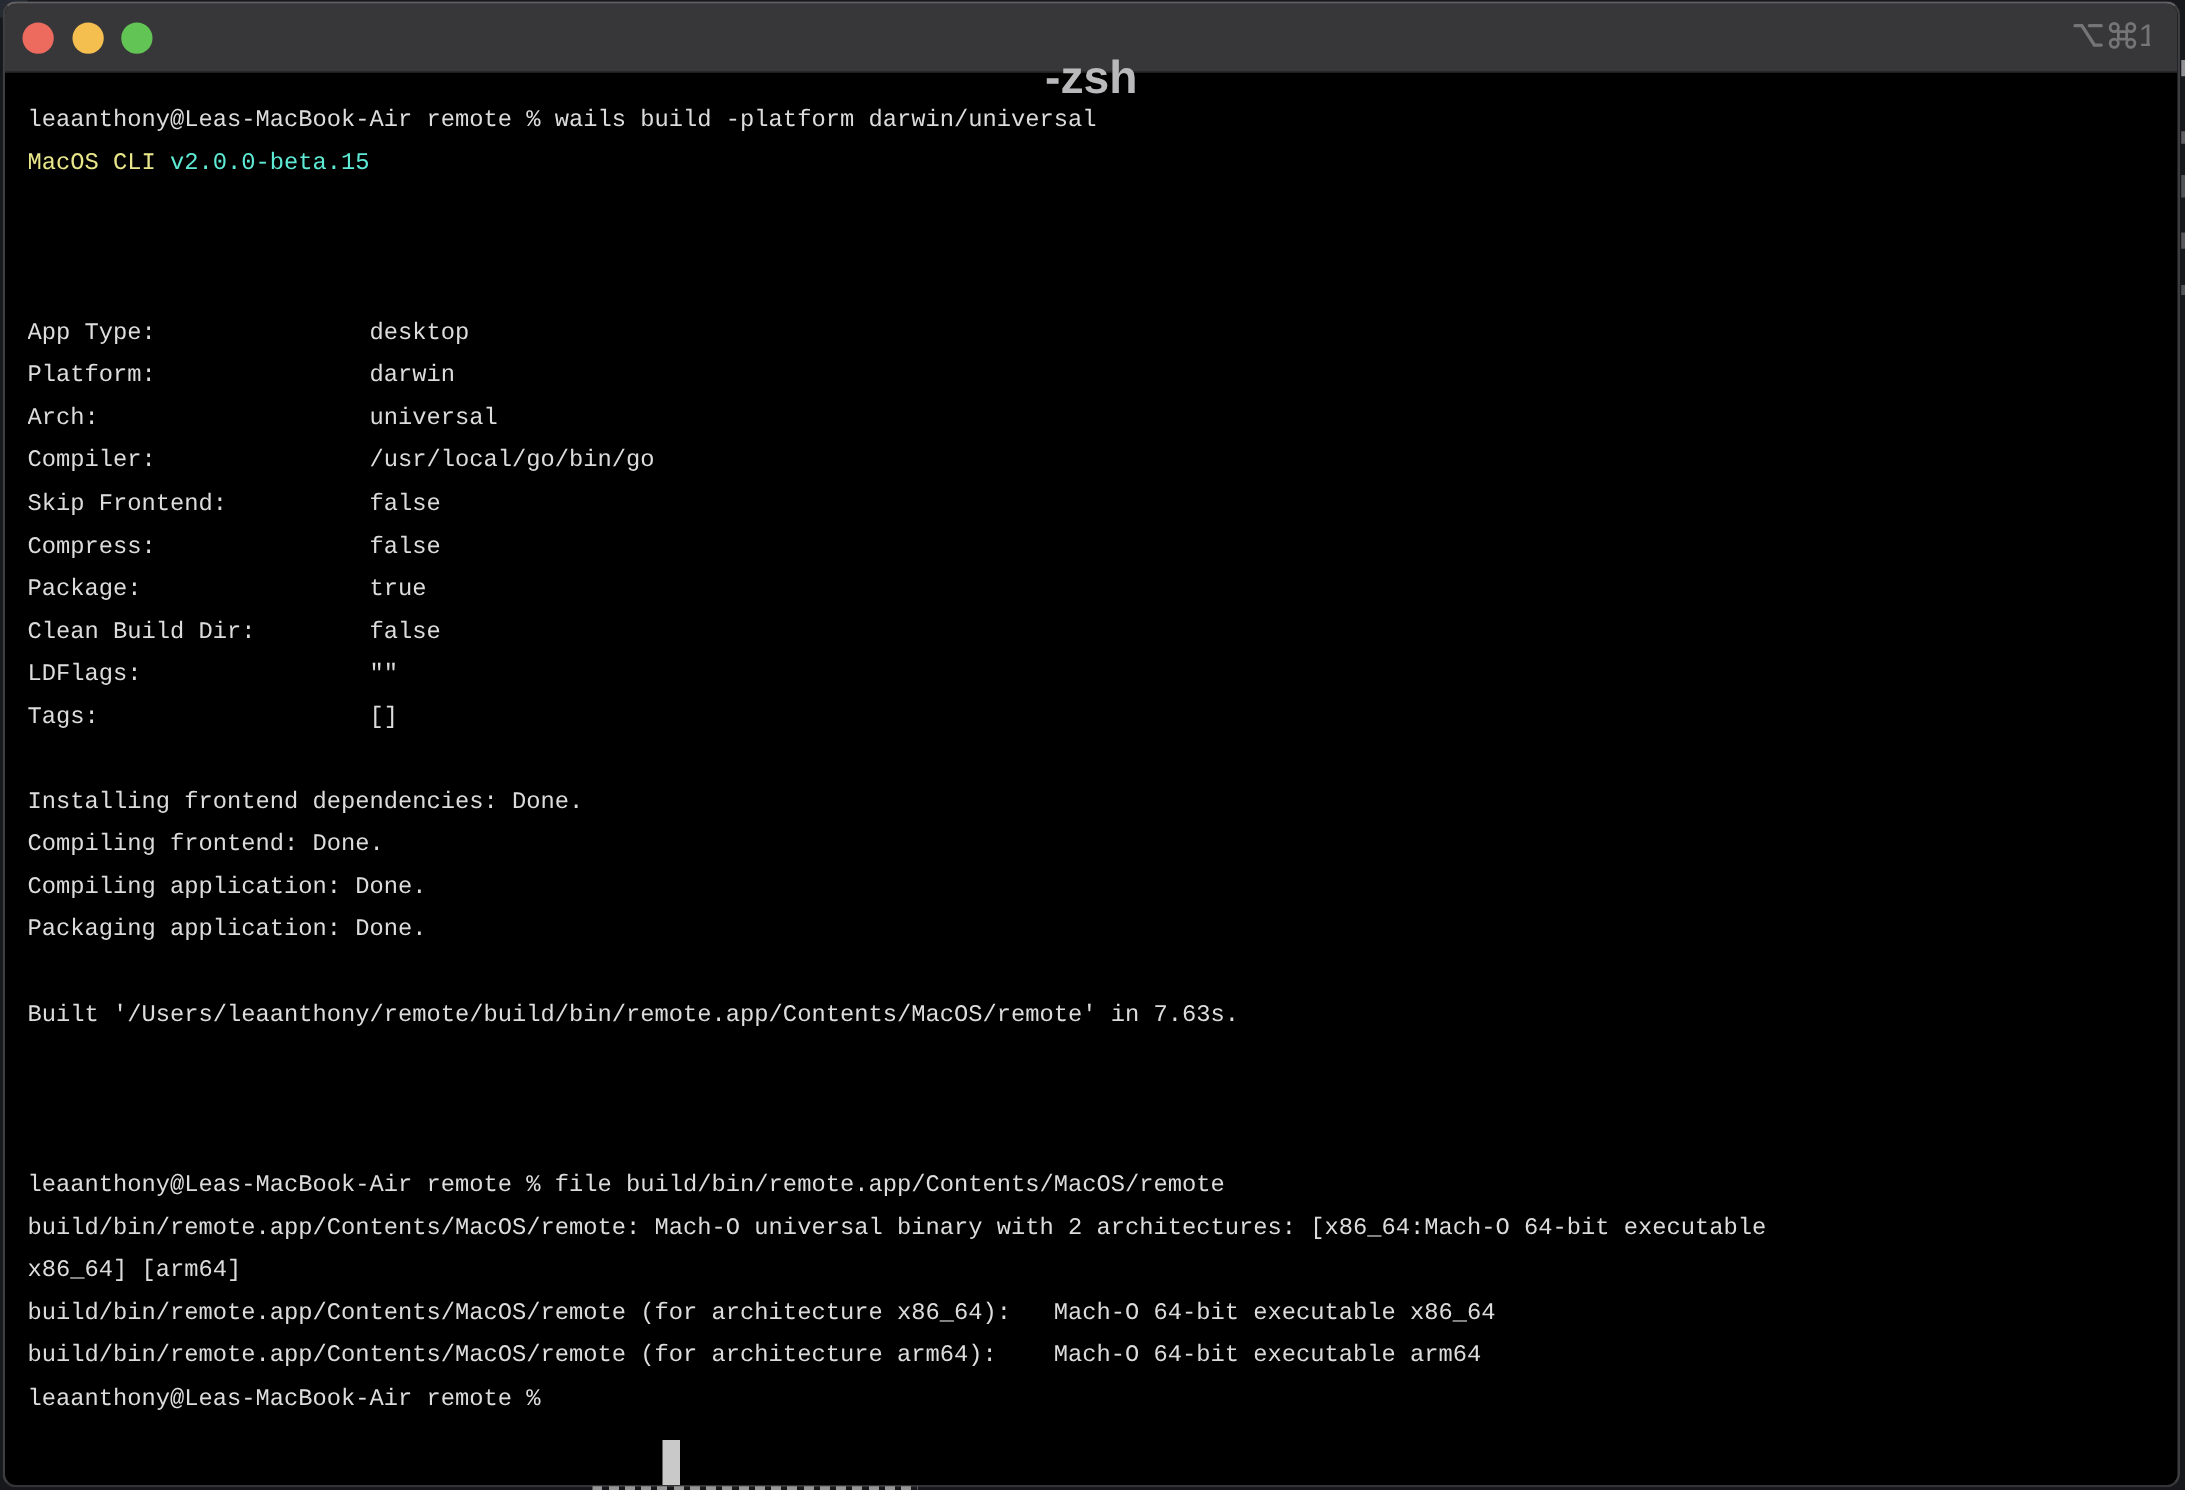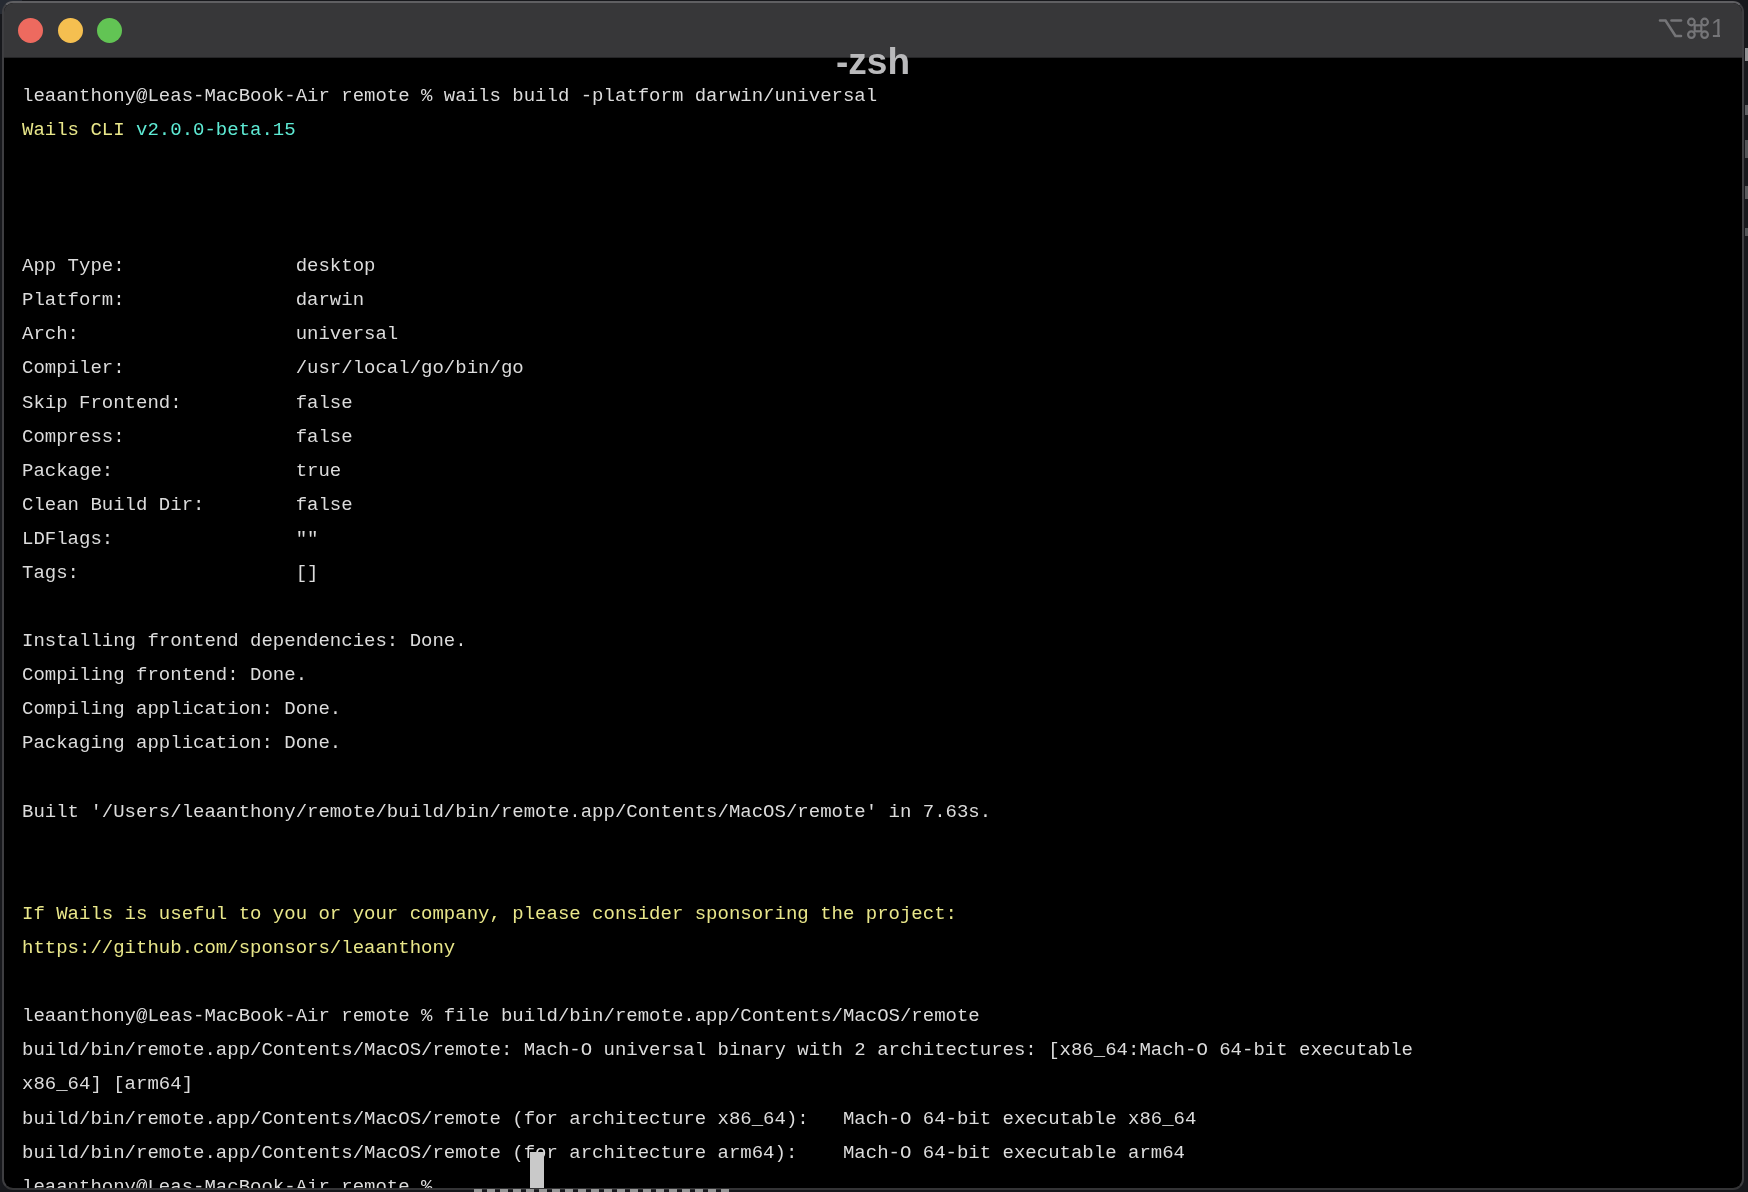--- a/index.html
+++ b/index.html
@@ -51,21 +51,21 @@
         <circle cx="33.4" cy="7.0" r="3.3"></circle>
         <circle cx="46.6" cy="7.0" r="3.3"></circle>
         <circle cx="33.4" cy="19.6" r="3.3"></circle>
         <circle cx="46.6" cy="19.6" r="3.3"></circle>
         <rect x="36.7" y="10.3" width="6.6" height="6.0"></rect>
       </g>
       <text x="53" y="22" fill="#757578" font-size="25" font-family="Liberation Sans, sans-serif">1</text>
     </svg>
   </div>
 <pre class="term" id="pre">leaanthony@Leas-MacBook-Air remote % wails build -platform darwin/universal
-<span class="yel">Wails CLI</span> <span class="red">v2.0.0-beta.15</span>
+<span class="yel">MacOS CLI</span> <span class="red">v2.0.0-beta.15</span>
 
 
 
 App Type:               desktop
 Platform:               darwin
 Arch:                   universal
 Compiler:               /usr/local/go/bin/go
 Skip Frontend:          false
 Compress:               false
 Package:                true
@@ -74,22 +74,20 @@
 Tags:                   []
 
 Installing frontend dependencies: Done.
 Compiling frontend: Done.
 Compiling application: Done.
 Packaging application: Done.
 
 Built '/Users/leaanthony/remote/build/bin/remote.app/Contents/MacOS/remote' in 7.63s.
 
 
-<span class="yel">If Wails is useful to you or your company, please consider sponsoring the project:
-https://github.com/sponsors/leaanthony</span>
 
 leaanthony@Leas-MacBook-Air remote % file build/bin/remote.app/Contents/MacOS/remote
 build/bin/remote.app/Contents/MacOS/remote: Mach-O universal binary with 2 architectures: [x86_64:Mach-O 64-bit executable
 x86_64] [arm64]
 build/bin/remote.app/Contents/MacOS/remote (for architecture x86_64):   Mach-O 64-bit executable x86_64
 build/bin/remote.app/Contents/MacOS/remote (for architecture arm64):    Mach-O 64-bit executable arm64
 leaanthony@Leas-MacBook-Air remote % </pre>
 <div class="cursor"></div>
 </div>
 

